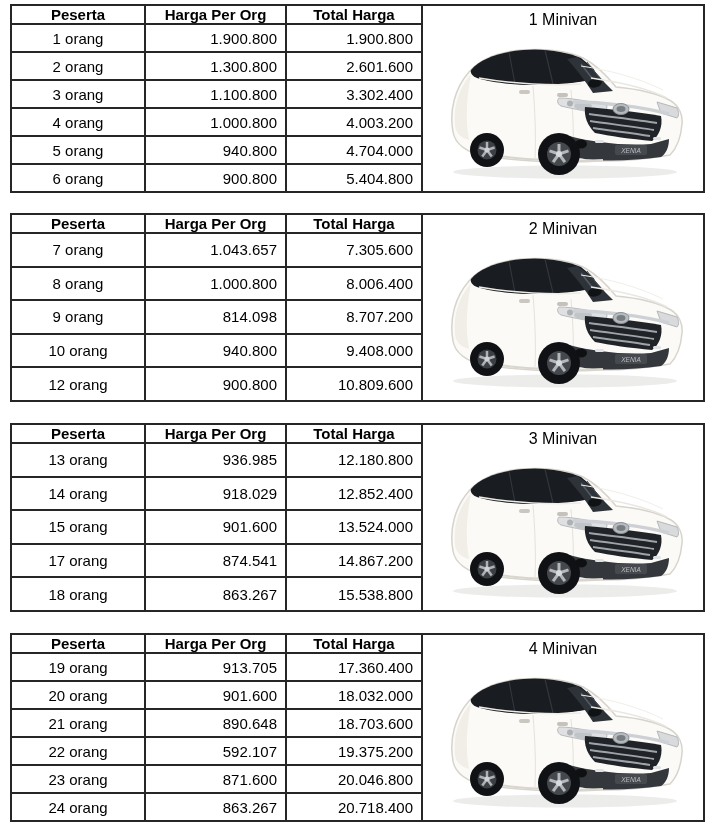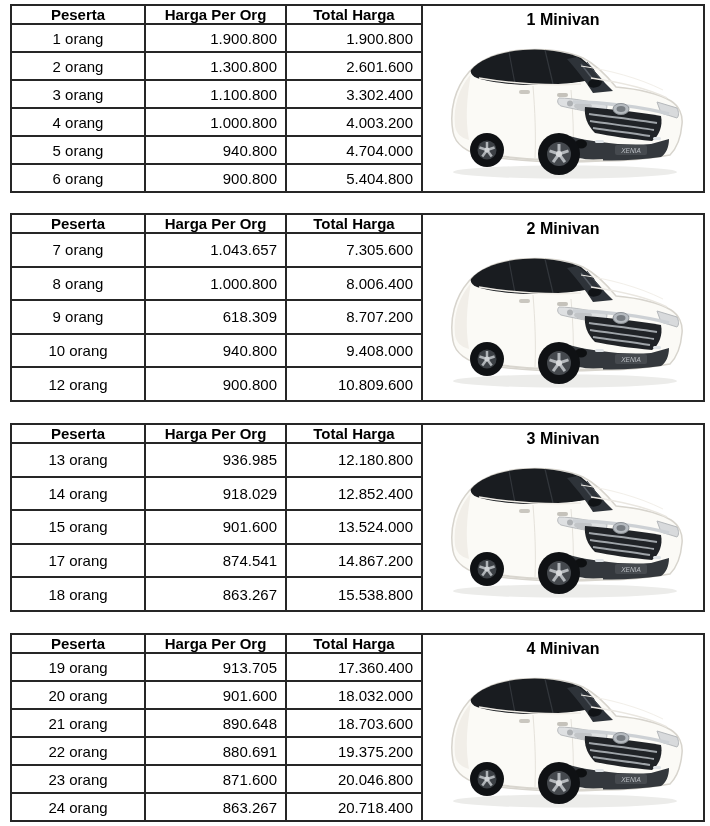--- a/index.html
+++ b/index.html
@@ -62,21 +62,21 @@
     border-left: none;
     background: #ffffff;
     overflow: hidden;
   }
   .panel-title {
     position: absolute;
     top: 5px;
     left: 0;
     width: 100%;
     text-align: center;
-    font-weight: bold;
+    font-weight: normal;
     font-size: 16px;
     z-index: 2;
   }
   svg.car {
     position: absolute;
     inset: 0;
     width: 100%;
     height: 100%;
   }
 </style>
@@ -240,21 +240,21 @@
             <td>1.043.657</td>
             <td>7.305.600</td>
           </tr>
           <tr>
             <td>8 orang</td>
             <td>1.000.800</td>
             <td>8.006.400</td>
           </tr>
           <tr>
             <td>9 orang</td>
-            <td>618.309</td>
+            <td>814.098</td>
             <td>8.707.200</td>
           </tr>
           <tr>
             <td>10 orang</td>
             <td>940.800</td>
             <td>9.408.000</td>
           </tr>
           <tr>
             <td>12 orang</td>
             <td>900.800</td>
@@ -345,21 +345,21 @@
             <td>901.600</td>
             <td>18.032.000</td>
           </tr>
           <tr>
             <td>21 orang</td>
             <td>890.648</td>
             <td>18.703.600</td>
           </tr>
           <tr>
             <td>22 orang</td>
-            <td>880.691</td>
+            <td>592.107</td>
             <td>19.375.200</td>
           </tr>
           <tr>
             <td>23 orang</td>
             <td>871.600</td>
             <td>20.046.800</td>
           </tr>
           <tr>
             <td>24 orang</td>
             <td>863.267</td>

